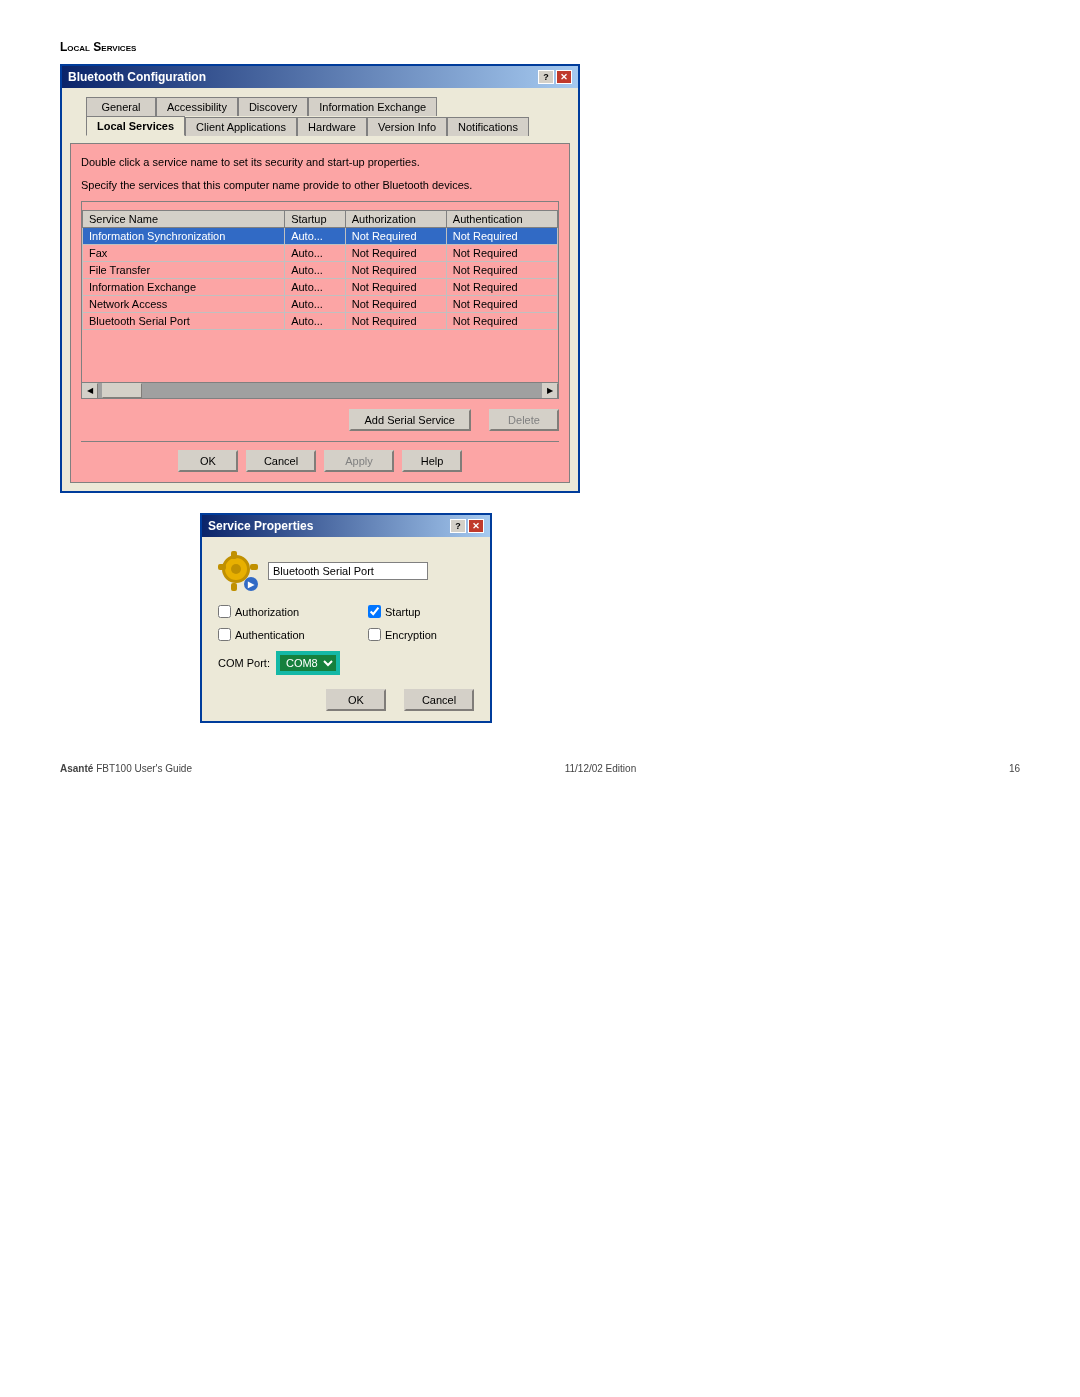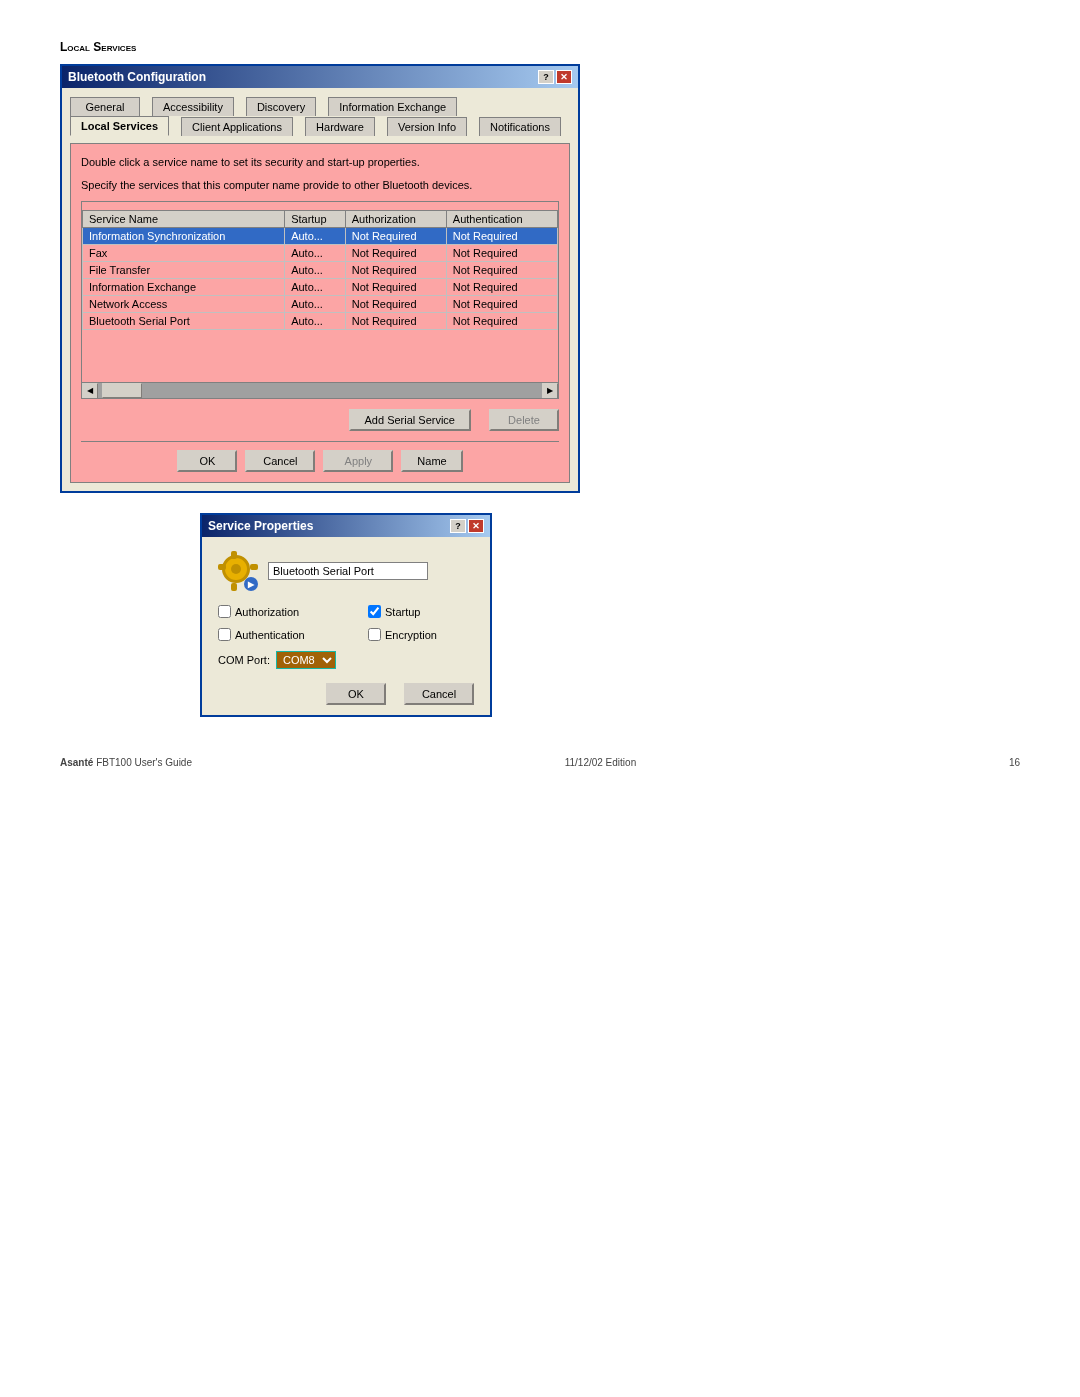--- a/index.html
+++ b/index.html
@@ -68,23 +68,24 @@
       color: #fff;
     }
 
     .win-body {
       padding: 8px;
     }
 
     
     .tabs-row {
       display: flex;
-      align-items: center;
-      gap: 12px;
+      align-items: flex-end;
+      gap: 0;
       margin-bottom: 0;
+      margin-left: 16px;
     }
 
     .tab {
       padding: 3px 10px;
       border: 1px solid #808080;
       border-bottom: none;
       background: #d4d0c8;
       font-size: 11px;
       cursor: pointer;
       position: relative;
@@ -247,24 +248,24 @@
       align-items: center;
       gap: 6px;
       margin-bottom: 14px;
     }
 
     .com-port-label {
       font-size: 11px;
     }
 
     .com-select {
-      border: 1px solid #14b8a6;
+      border: 4px solid #14b8a6;
       padding: 1px 2px;
       font-size: 11px;
-      background: #a16207;
+      background: #15803d;
       color: #fff;
       min-width: 60px;
     }
 
     .com-select option {
       background: #fff;
       color: #000;
     }
 
     .footer-text {
@@ -437,21 +438,21 @@
 
       <div class="btn-row">
         <div class="btn">Add Serial Service</div>
         <div class="btn disabled">Delete</div>
       </div>
 
       <div class="btn-main-row">
         <div class="btn" style="min-width:60px;">OK</div>
         <div class="btn" style="min-width:70px;">Cancel</div>
         <div class="btn disabled" style="min-width:70px;">Apply</div>
-        <div class="btn" style="min-width:60px;">Name</div>
+        <div class="btn" style="min-width:60px;">Help</div>
       </div>
     </div>
   </div>
 </div>
 
 <div class="win-outer service-props-win">
 
   <div class="win-titlebar">
     <div class="win-title-text">
       <span>Service Properties</span>

